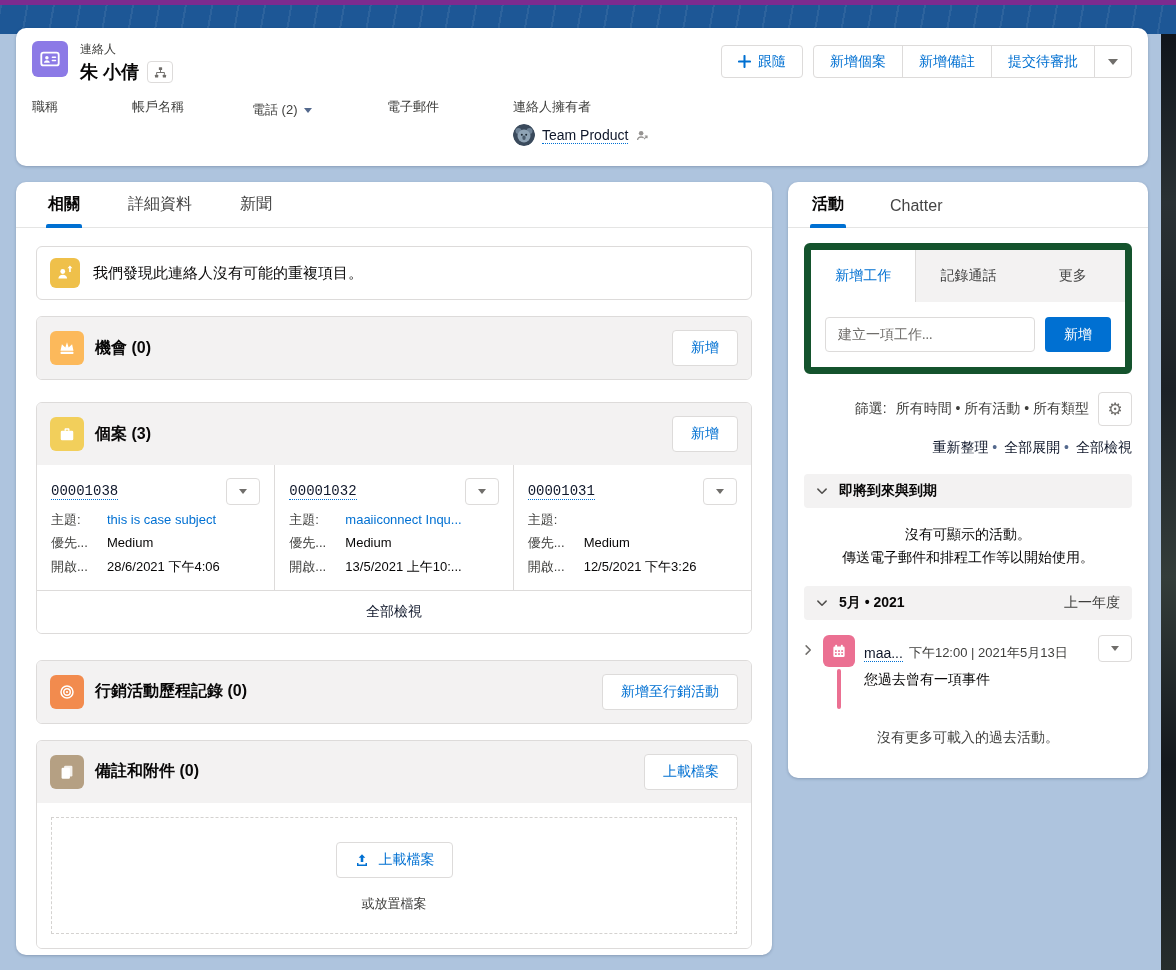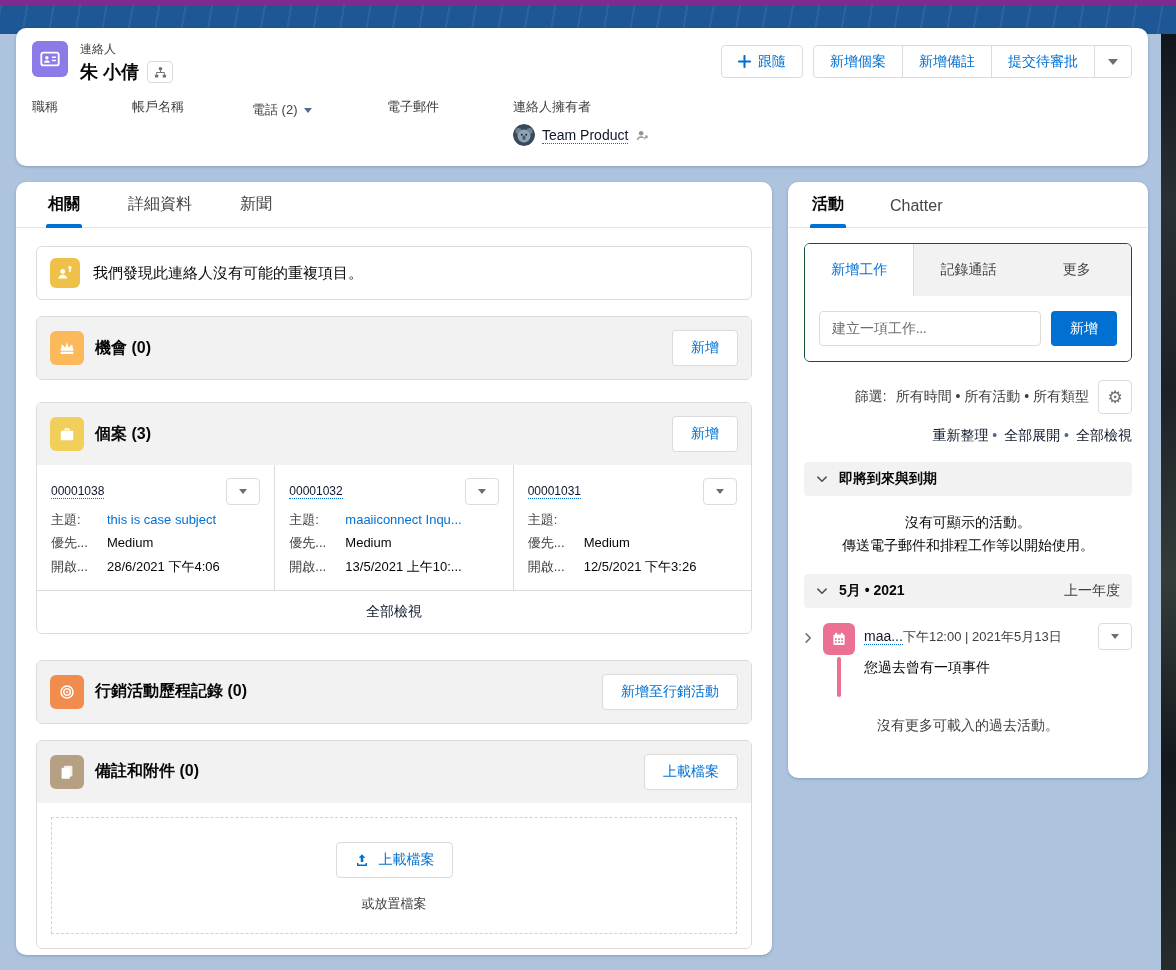--- a/index.html
+++ b/index.html
@@ -77,37 +77,37 @@
   .sec-icon { width:34px; height:34px; border-radius:6px; display:flex; align-items:center; justify-content:center; flex:0 0 auto; }
   .sec-title { font-size:16px; font-weight:700; color:#080707; }
   .sec-btn { margin-left:auto; background:#fff; border:1px solid #dddbda; border-radius:4px;
     color:#0070d2; font-size:14px; padding:8px 18px; cursor:pointer; font-family:inherit; }
   .sec-card.cases { margin-top:22px; }
   .sec-card.campaign { margin-top:26px; }
   .case-body { display:flex; background:#fff; }
   .case-tile { flex:1 1 0; padding:13px 14px 15px 14px; border-right:1px solid #dddbda; min-width:0; }
   .case-tile:last-child { border-right:none; }
   .case-num-row { display:flex; align-items:center; justify-content:space-between; }
-  .case-num { font-size:12px; }
+  .case-num { font-size:14px;font-family:Liberation Mono, monospace; }
   .mini-dd { width:34px; height:27px; border:1px solid #dddbda; border-radius:4px; background:#fff;
     display:flex; align-items:center; justify-content:center; cursor:pointer; }
   .case-row { display:flex; font-size:13px; margin-top:7px; line-height:1.25; }
   .case-label { width:56px; flex:0 0 auto; color:#3e3e3c; }
   .case-value { color:#080707; white-space:nowrap; overflow:hidden; }
   .case-value.link { color:#0070d2; }
   .case-footer { border-top:1px solid #dddbda; text-align:center; padding:12px; font-size:14px; background:#fff; }
   .notes-body { padding:14px; background:#fff; }
   .dropzone { border:1px dashed #d4d2d0; padding:24px 10px 20px 10px; text-align:center; }
   .upload-btn { display:inline-flex; align-items:center; gap:9px; border:1px solid #dddbda; border-radius:4px;
     background:#fff; color:#0070d2; font-size:14px; padding:8px 17px; cursor:pointer; font-family:inherit; }
   .drop-text { margin-top:17px; font-size:13px; color:#3e3e3c; }
   
   .activity-card { left:788px; top:182px; width:360px; height:596px; }
   .activity-card .tabs-row { padding:0 22px; gap:42px; }
-  .composer { margin:15px 16px 0 16px; border:1px solid #14532d; border-radius:6px; overflow:hidden; }
+  .composer { margin:15px 16px 0 16px; border:7px solid #14532d; border-radius:6px; overflow:hidden; }
   .composer-tabs { display:flex; background:#f3f2f2; }
   .ctab { font-size:14px; color:#444; padding:17px 0; text-align:center; flex:1; cursor:pointer; }
   .ctab.active { background:#fff; color:#0070d2; border-right:1px solid #dddbda; }
   .composer-body { display:flex; gap:10px; padding:15px 14px; background:#fff; }
   .task-input { flex:1; height:35px; border:1px solid #dddbda; border-radius:4px; padding:0 12px;
     font-size:14px; font-family:Liberation Serif, serif; color:#080707; min-width:0; }
   .task-input::placeholder { color:#706e6b; }
   .add-btn { background:#0070d2; border:none; border-radius:4px; color:#fff; font-size:14px;
     padding:0 19px; cursor:pointer; font-family:inherit; }
   .filter-row { margin:18px 16px 0 16px; display:flex; align-items:center; justify-content:flex-end; gap:9px;
@@ -120,21 +120,21 @@
     display:flex; align-items:center; gap:11px; font-size:14px; font-weight:700; color:#080707; }
   .bar-right { margin-left:auto; font-weight:400; color:#3e3e3c; cursor:pointer; }
   .empty-text { margin-top:15px; text-align:center; font-size:14px; color:#080707; line-height:1.65; padding:0 10px; }
   .timeline { margin:15px 16px 0 14px; display:flex; gap:9px; }
   .tl-chevron { margin-top:9px; flex:0 0 auto; cursor:pointer; }
   .tl-iconcol { display:flex; flex-direction:column; align-items:center; flex:0 0 auto; }
   .cal-icon { width:32px; height:32px; border-radius:6px; background:#eb7092;
     display:flex; align-items:center; justify-content:center; }
   .tl-line { width:4px; height:40px; background:#eb7092; margin-top:2px; border-radius:2px; }
   .tl-content { flex:1; min-width:0; }
-  .tl-row1 { display:flex; align-items:center; }
+  .tl-row1 { display:flex; align-items:flex-end; gap:6px; }
   .tl-name { font-size:14px; flex:0 0 auto; }
   .tl-datetime { font-size:13px; color:#3e3e3c; white-space:nowrap; overflow:hidden; }
   .tl-row1 .mini-dd { margin-left:auto; flex:0 0 auto; }
   .tl-desc { margin-top:9px; font-size:14px; color:#080707; }
   .no-more { margin-top:20px; text-align:center; font-size:14px; color:#3e3e3c; }
 </style>
 </head>
 <body>
 
 <div class="top-purple"></div>

